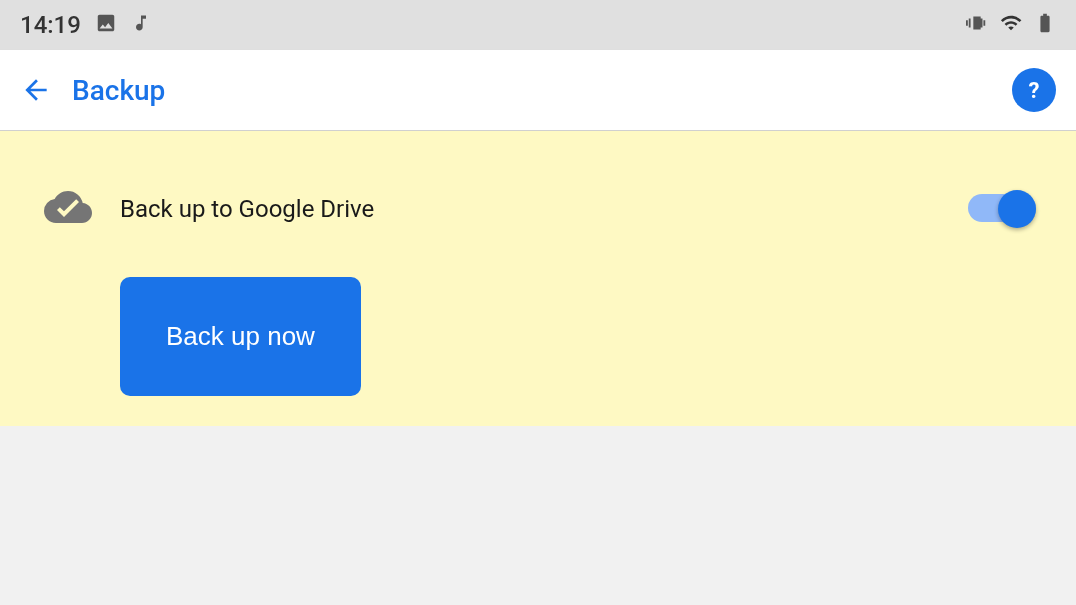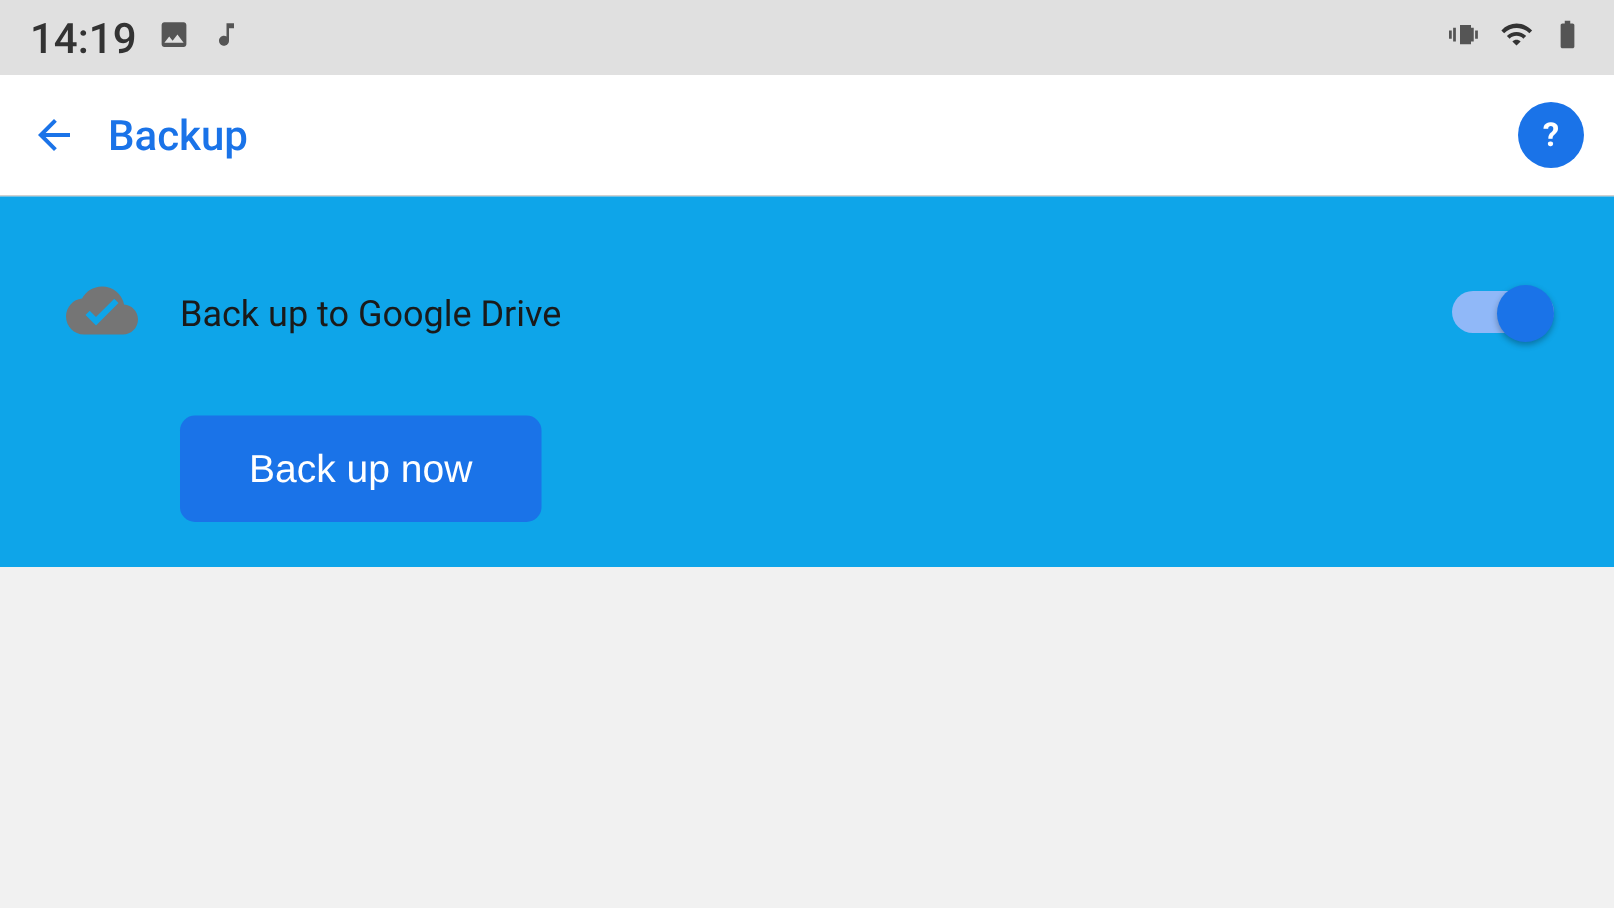--- a/index.html
+++ b/index.html
@@ -27,21 +27,21 @@
       padding: 0 20px;
     }
 
     .status-left {
       display: flex;
       align-items: center;
       gap: 14px;
     }
 
     .status-time {
-      font-size: 28px;
+      font-size: 24px;
       font-weight: 500;
       color: #333;
     }
 
     .status-right {
       display: flex;
       align-items: center;
       gap: 12px;
     }
 
@@ -87,21 +87,21 @@
 
     
     .divider {
       width: 100%;
       height: 1px;
       background: #d0d0d0;
     }
 
     
     .content {
-      background: #0ea5e9;
+      background: #fef9c3;
       padding: 30px 20px;
     }
 
     
     .setting-row {
       display: flex;
       align-items: center;
       padding: 20px 20px;
       background: transparent;
       gap: 24px;
@@ -155,21 +155,21 @@
     
     .backup-now-section {
       padding: 20px 20px 0 100px;
     }
 
     .backup-now-btn {
       background: #1a73e8;
       color: white;
       border: none;
       border-radius: 10px;
-      padding: 20px 46px;
+      padding: 44px 46px;
       font-size: 26px;
       font-weight: 500;
       cursor: pointer;
       display: inline-block;
     }
   </style>
 </head>
 <body>
 
 <div class="status-bar">

